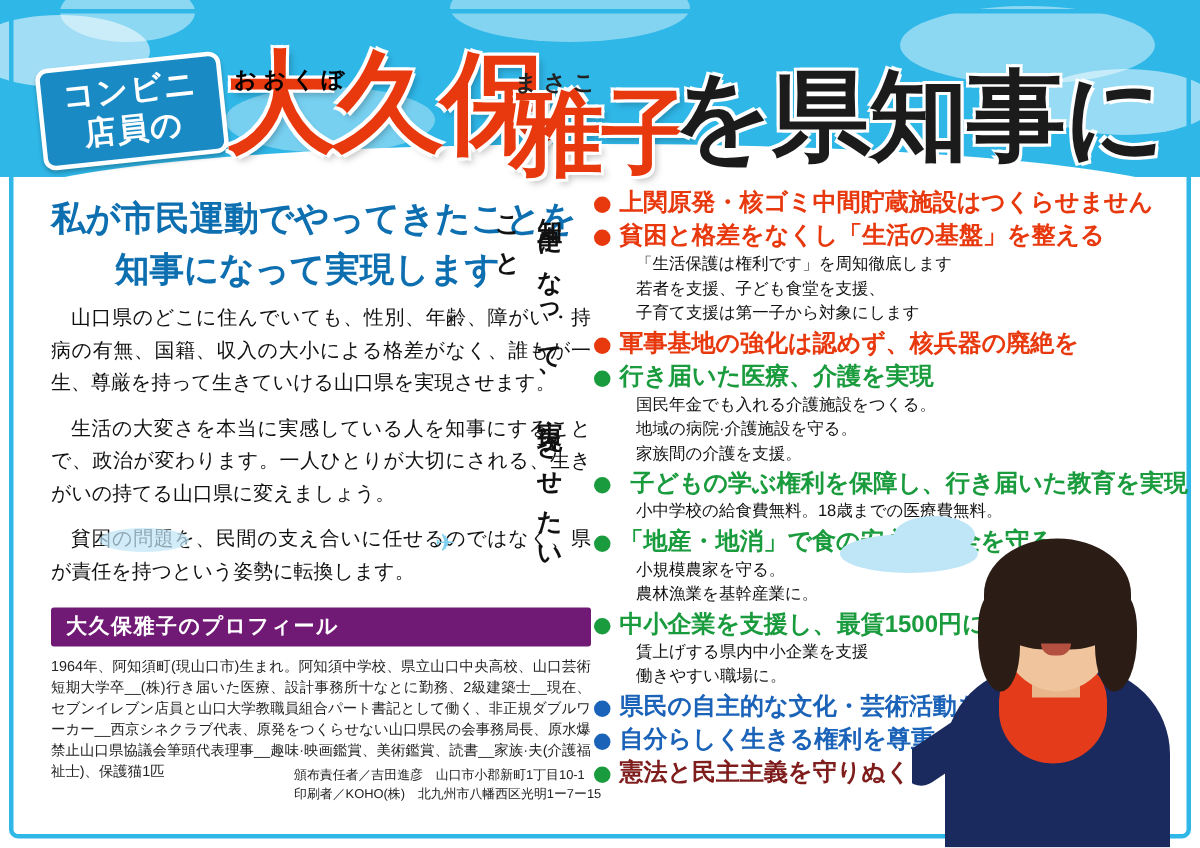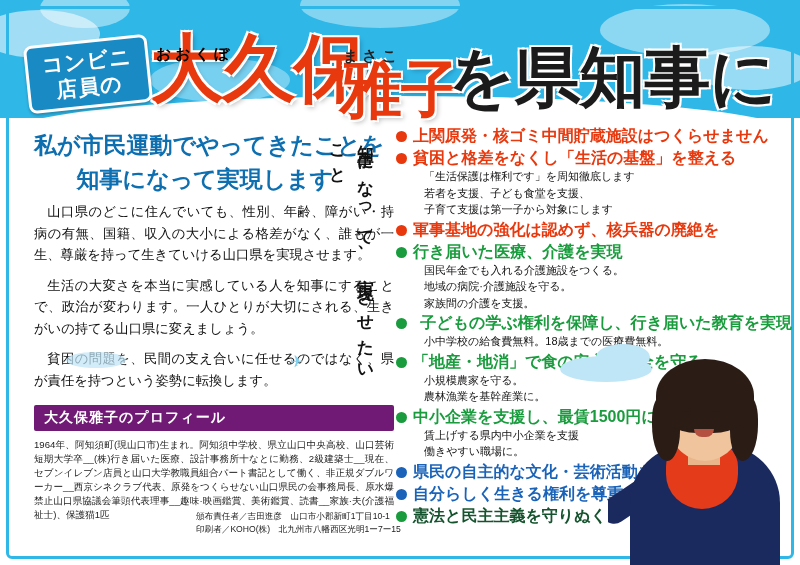--- a/index.html
+++ b/index.html
@@ -312,21 +312,21 @@
   </div>
 
   <div class="item">
     <div class="headline" style="color:#1a63b8;">
       <span class="dot" style="background:#1a63b8;"></span>
       <span>自分らしく生きる権利を尊重</span>
     </div>
   </div>
 
   <div class="item">
-    <div class="headline" style="color:#14532d;">
+    <div class="headline" style="color:#7f1d1d;">
       <span class="dot" style="background:#1a9c3e;"></span>
       <span>憲法と民主主義を守りぬく</span>
     </div>
   </div>
 
 </div>
 
 <div class="cloud-b" style="left:560px;top:356px;width:92px;height:26px;"></div>
 <div class="cloud-b" style="left:596px;top:344px;width:54px;height:26px;"></div>
 <div class="cloud-b" style="left:66px;top:352px;width:60px;height:16px;opacity:.7;"></div>

